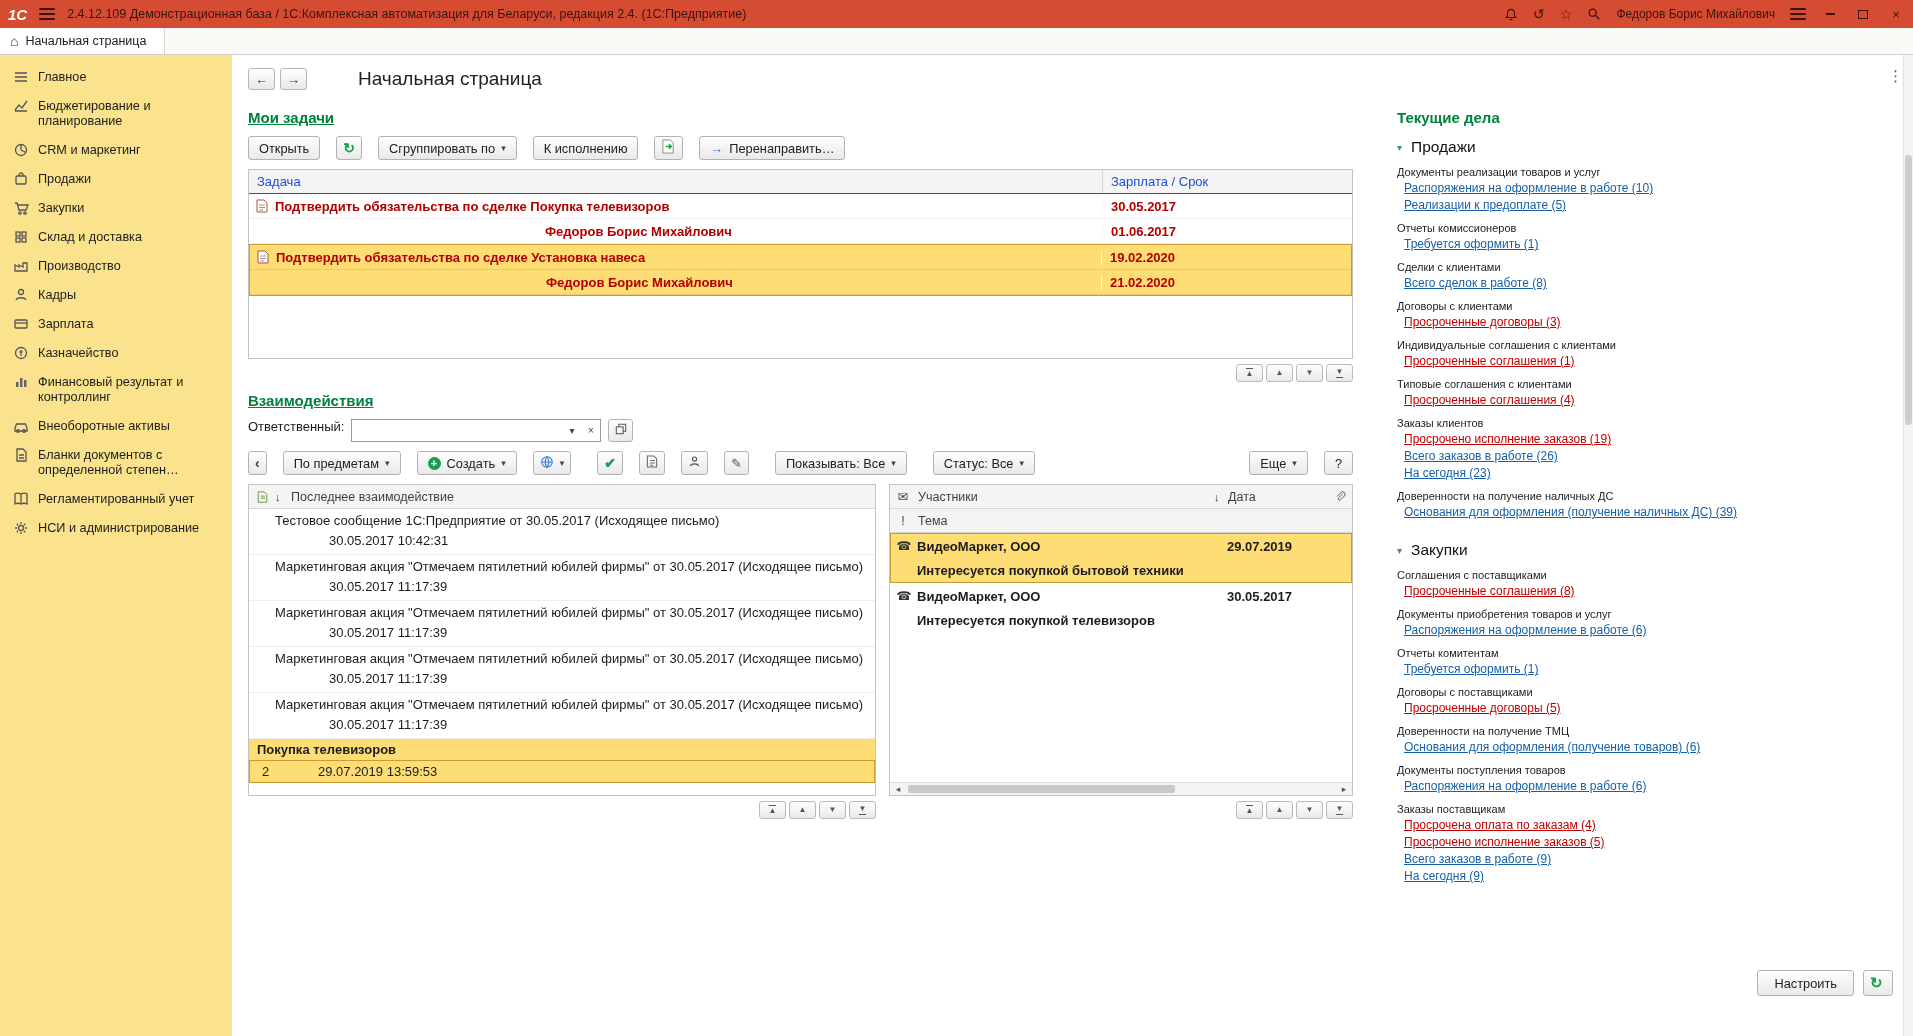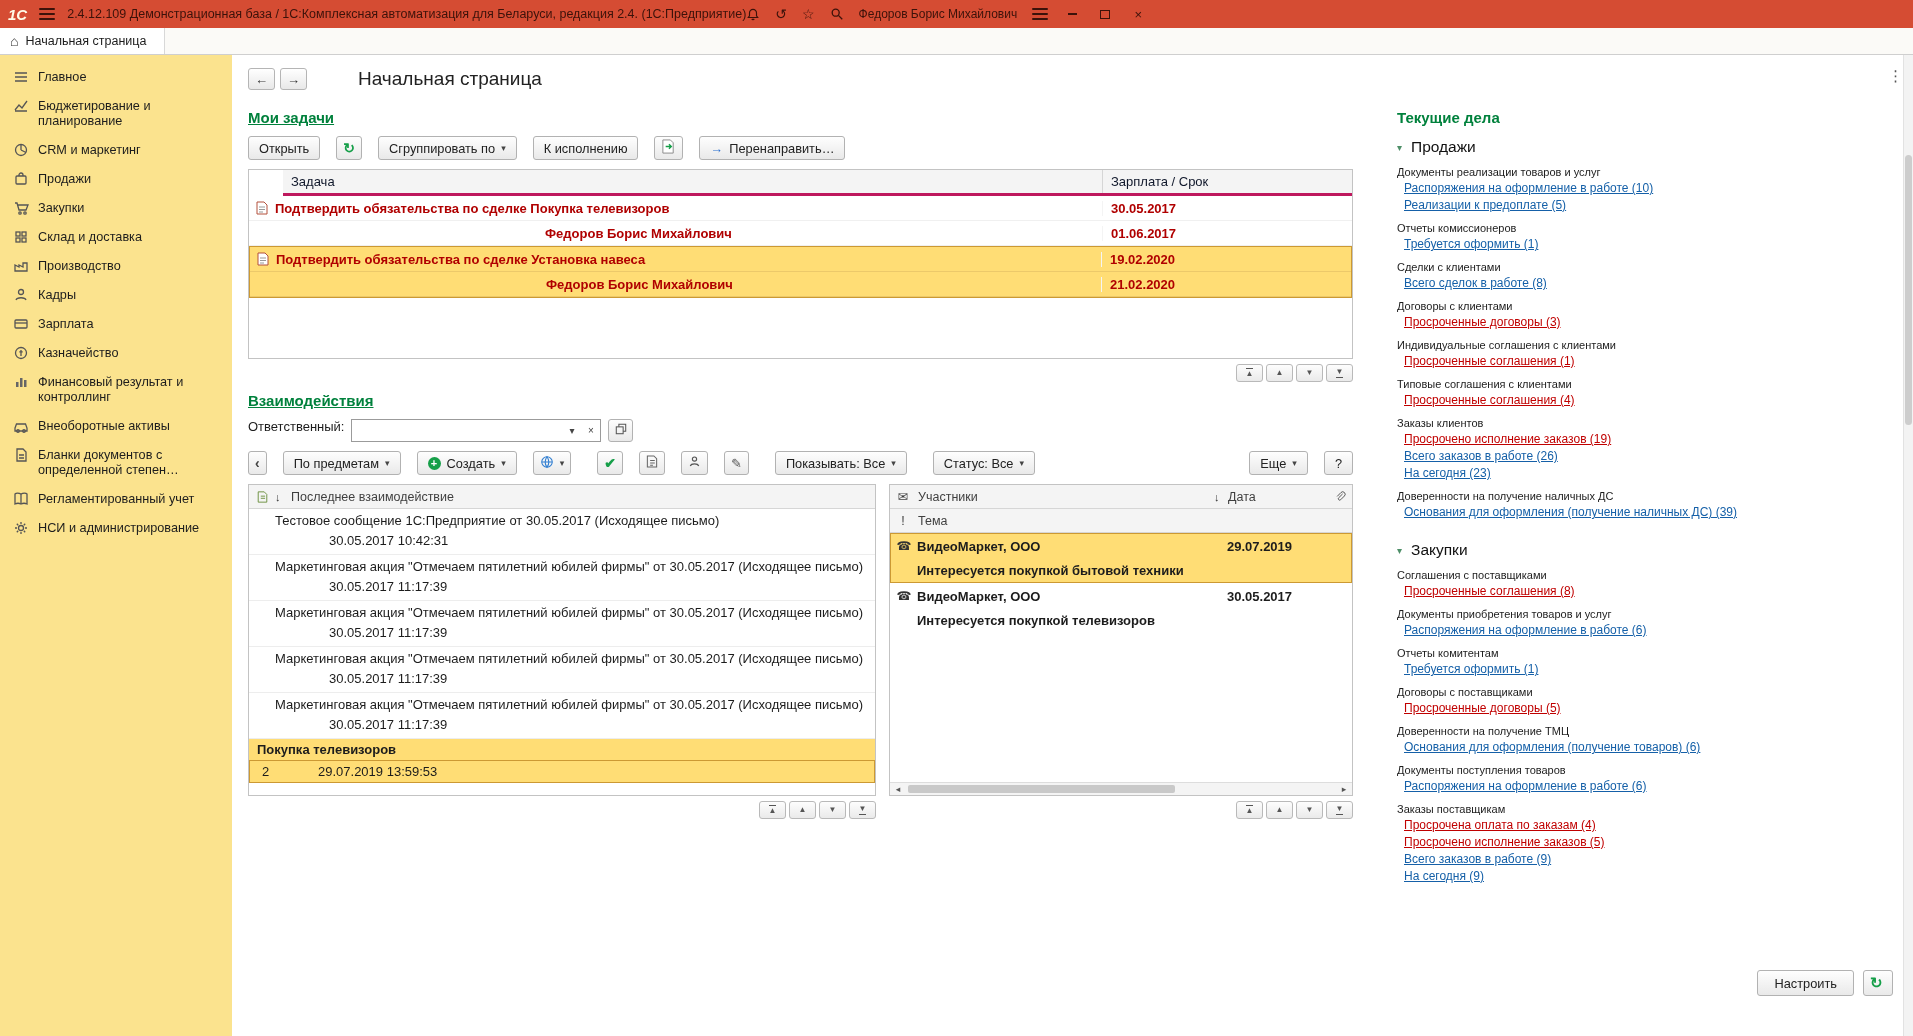--- a/index.html
+++ b/index.html
@@ -7,21 +7,21 @@
     --c-green:#00813c; --c-sel:#ffdd75; --c-selborder:#cc9933;
     --c-blue:#1560a8; --c-red:#c00000; --c-taskred:#b00000;
   }
   *{box-sizing:border-box;margin:0;padding:0}
   body{width:1913px;height:1036px;overflow:hidden;position:relative;background:#fff;
        font-family:"Liberation Sans",sans-serif;font-size:13px;color:#1c1c1c;}
   button{font-family:inherit}
 
   
   .titlebar{height:28px;background:var(--c-titlebar);color:var(--c-titlebar_text);
-    display:flex;align-items:center;justify-content:flex-start;padding:0 8px;}
+    display:flex;align-items:center;justify-content:space-between;padding:0 8px;}
   .tb-left{display:flex;align-items:center;gap:12px;min-width:0;}
   .logo{font-weight:bold;font-style:italic;font-size:15px;color:#fffbe8;}
   .burger{width:16px;height:12px;display:inline-block;cursor:pointer;}
   .burger i{display:block;height:2px;margin-top:5px;background:currentColor;
     box-shadow:0 -5px 0 currentColor,0 5px 0 currentColor;border-radius:1px;}
   .tb-title{font-size:12.5px;white-space:nowrap;overflow:hidden;text-overflow:ellipsis;}
   .tb-right{display:flex;align-items:center;gap:15px;flex:none;}
   .tb-ico{cursor:pointer;font-size:14px;line-height:1;display:inline-flex;align-items:center;}
   .tb-user{font-size:12px;cursor:pointer;white-space:nowrap;}
   .winbtn{width:18px;text-align:center;font-size:13px;cursor:pointer;display:inline-flex;justify-content:center;align-items:center;}
@@ -67,21 +67,21 @@
   .plus-circle{width:13px;height:13px;border-radius:50%;background:#169f49;color:#fff;
     font-size:11px;font-weight:bold;display:inline-flex;align-items:center;justify-content:center;line-height:1;}
   .pen{font-size:13px;color:#555;}
   .collapse-g{font-size:14px;font-weight:bold;color:#444;}
   .spacer{flex:1;}
   .gap{margin-left:10px;}
 
   
   .grid{border:1px solid #c3c3c3;display:flex;flex-direction:column;background:#fff;}
   .tasks-grid{height:190px;}
-  .g-head{display:flex;background:#f4f4f4;border-bottom:3px solid #be185d;color:#0f172a;flex:none;margin-left:34px;}
+  .g-head{display:flex;background:#f4f4f4;border-bottom:1px solid #be185d;color:#1d4ed8;flex:none;}
   .g-head .h-task{flex:1;padding:4px 8px;}
   .g-head .h-date{width:250px;border-left:1px solid #d6d6d6;padding:4px 8px;}
   .trow{display:flex;align-items:center;height:25px;border-bottom:1px solid #f0f0f0;cursor:pointer;flex:none;}
   .trow .cico{width:26px;flex:none;text-align:center;display:flex;justify-content:center;}
   .trow .ctask{flex:1;min-width:0;white-space:nowrap;overflow:hidden;}
   .trow.sub .ctask{padding-left:270px;}
   .trow .cdate{width:250px;flex:none;padding-left:8px;border-left:1px solid #f4f4f4;}
   .red-text{color:var(--c-taskred);font-weight:bold;}
   .sel-block{border:1px solid var(--c-selborder);flex:none;}
   .sel-block .trow{background:var(--c-sel);border-bottom-color:#ecc96a;}

